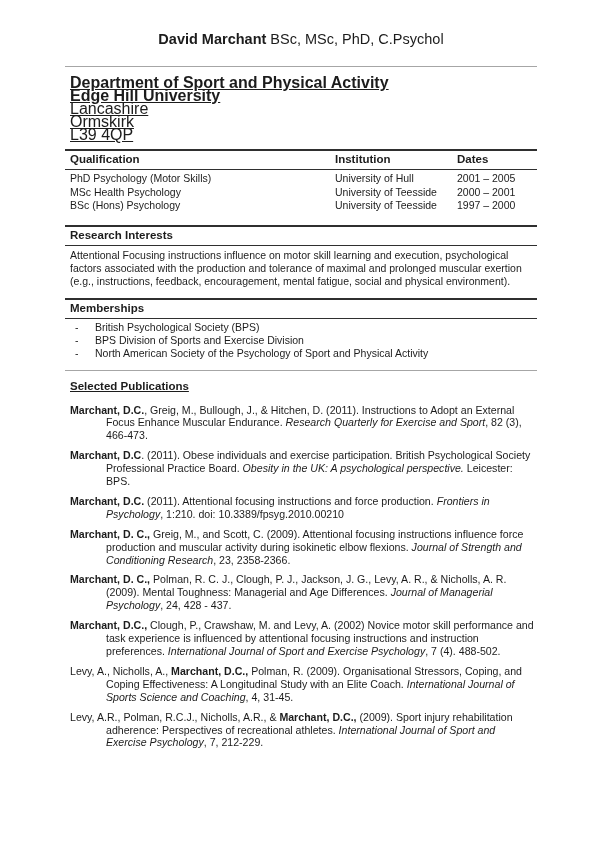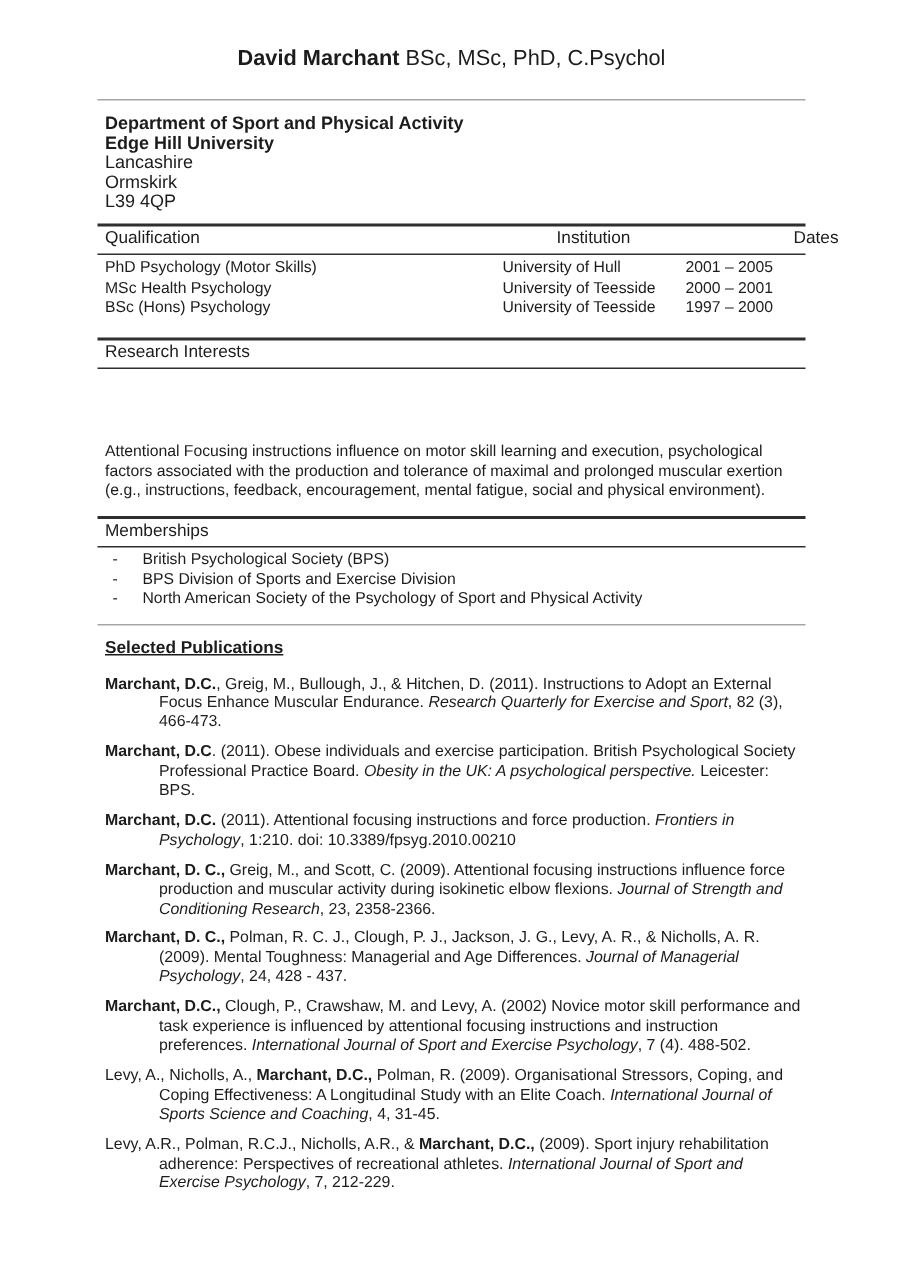--- a/index.html
+++ b/index.html
@@ -12,38 +12,38 @@
 
   
   .doc-title{margin:6px 0 18px;text-align:center;font-size:14.5px;line-height:18px;font-weight:normal;}
   .doc-title .b{font-weight:bold;}
 
   .rule{border:0;border-top:1px solid #a6a6a6;margin:0;}
   .rule.below-title{margin-bottom:9px;}
   .rule.above-pubs{margin-top:6px;}
 
   
-  .contact{display:grid;grid-template-columns:250px 1fr;font-size:12px;line-height:13px;padding-left:5px;}
+  .contact{display:grid;grid-template-columns:250px 1fr;font-size:16px;line-height:13px;padding-left:5px;text-decoration:underline;}
   .contact .line{min-height:13px;white-space:nowrap;}
   .contact .b{font-weight:bold;}
 
   
   .bar{
     border-top:2px solid #2f2f2f;border-bottom:1.5px solid #2f2f2f;
-    font-weight:normal;font-size:11.5px;line-height:13px;padding:2px 0 3px 5px;gap:36px;
+    font-weight:bold;font-size:11.5px;line-height:13px;padding:2px 0 3px 5px;
   }
 
   
   .qual{margin-top:12px;}
   .qual .bar{display:grid;grid-template-columns:265px 122px 1fr;padding-left:5px;}
   .qual-rows{font-size:10.5px;line-height:13.5px;padding:2px 0 4px 5px;}
   .qual-row{display:grid;grid-template-columns:265px 122px 1fr;}
 
   .section{margin-top:8px;}
-  .body-text{font-size:10.5px;line-height:13px;padding:3px 0 2px 5px;margin-top:46px;}
+  .body-text{font-size:10.5px;line-height:13px;padding:3px 0 2px 5px;}
 
   
   .mem-list{font-size:10.5px;line-height:13px;padding:2px 0 4px 0;}
   .mem-item{display:grid;grid-template-columns:10px 20px 1fr;}
   .mem-item .dash{text-align:left;padding-left:10px;}
   .mem-item .dash{grid-column:1 / span 2;}
 
   
   .pub-heading{font-size:11.5px;line-height:14px;font-weight:bold;text-decoration:underline;margin:5px 0 11px;padding-left:5px;}
   .pub-list{padding-left:5px;}

